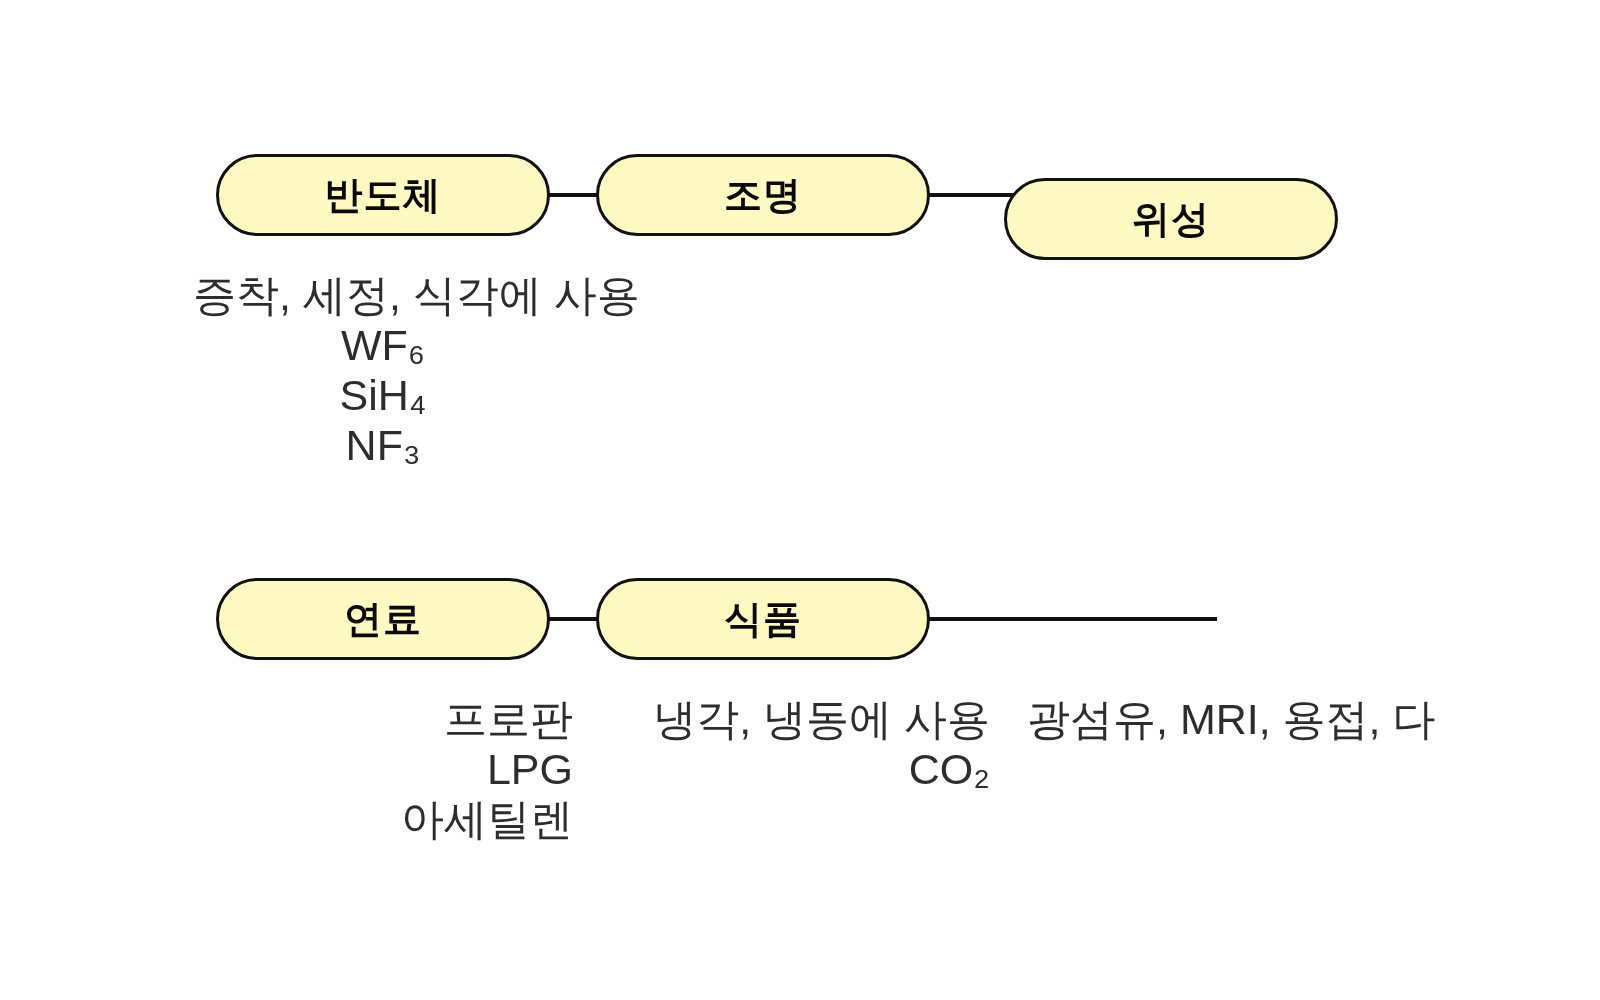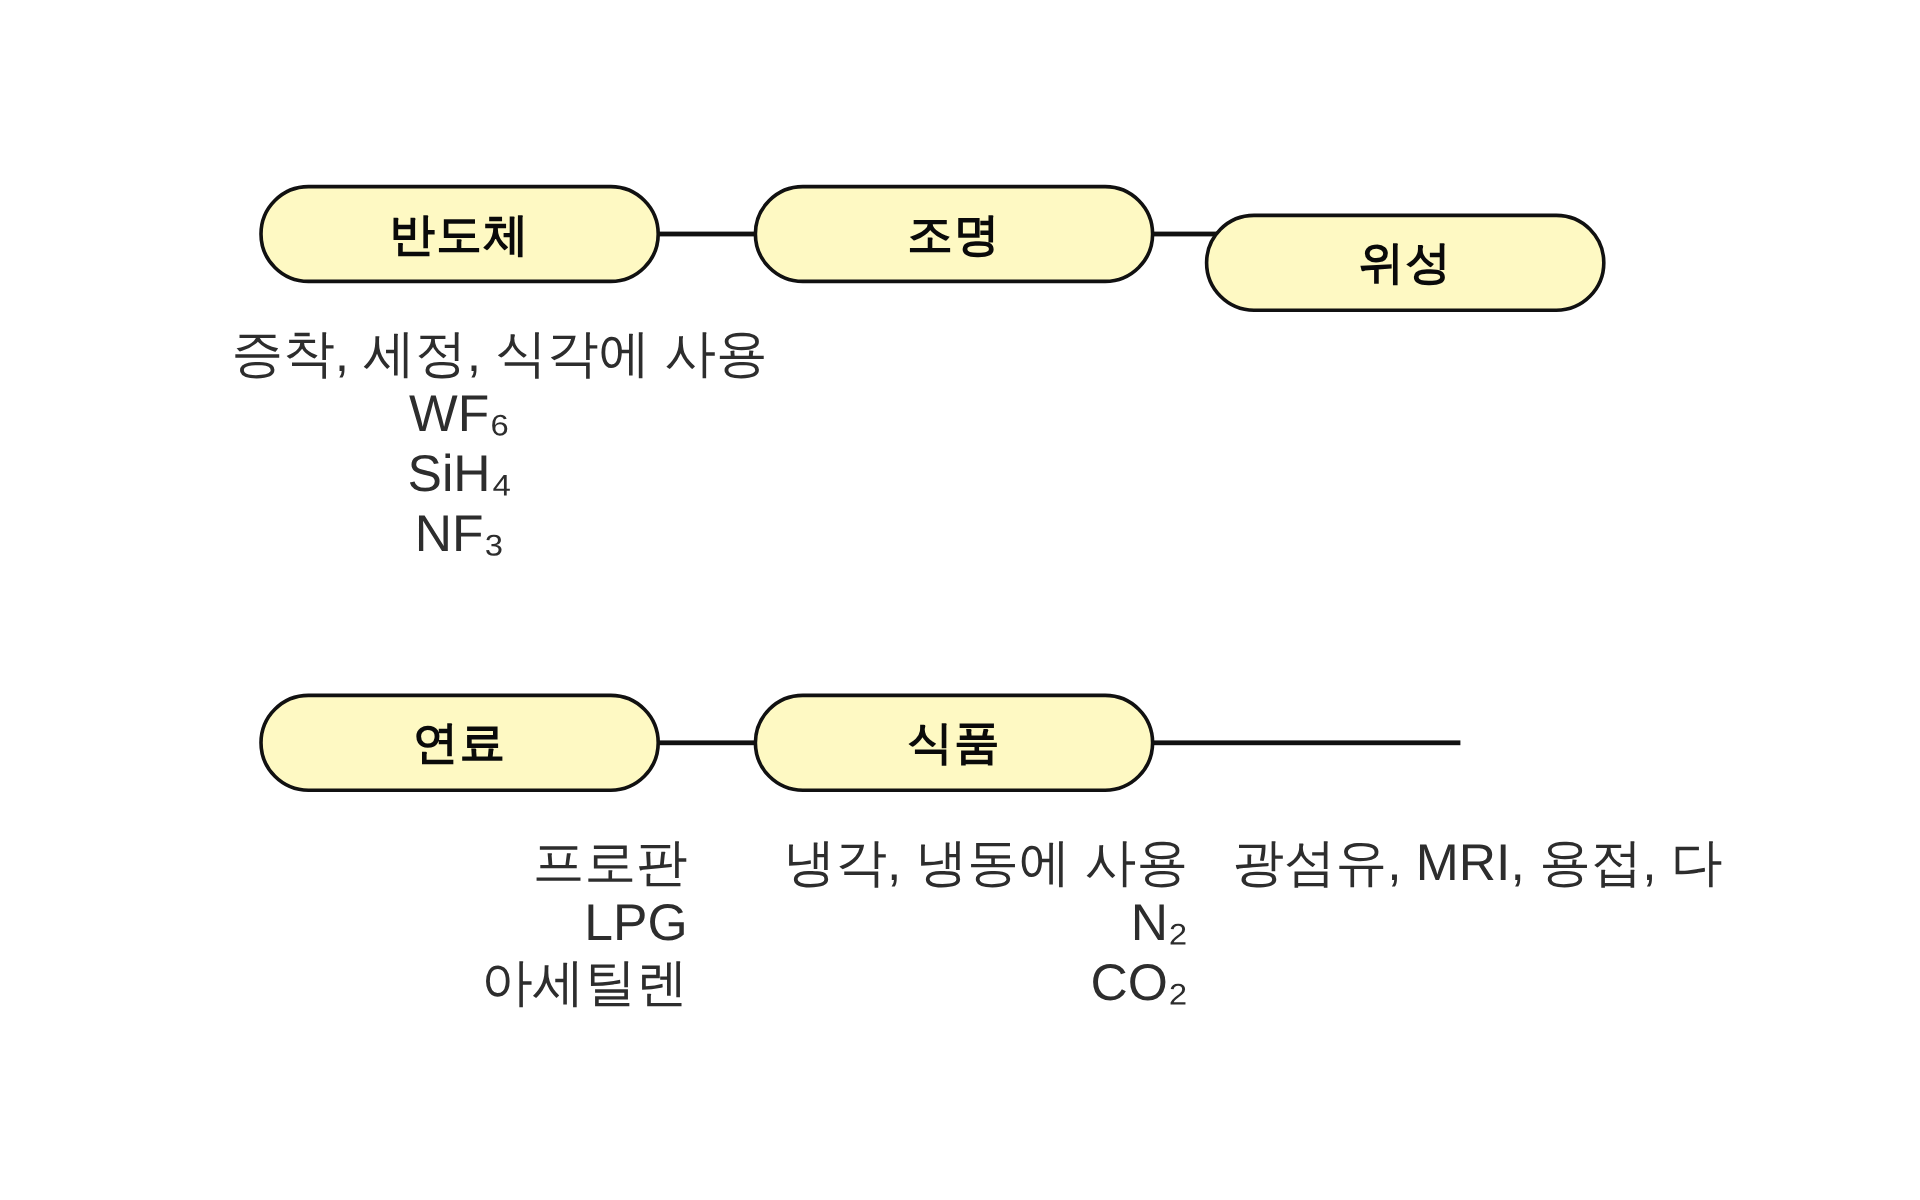--- a/index.html
+++ b/index.html
@@ -41,21 +41,21 @@
   .pill .title {
     font-size: 38px;
     font-weight: 700;
     color: #0a0a0a;
     letter-spacing: 1px;
     white-space: nowrap;
   }
   .pill.row1 { top: 154px; }
   .pill.row2 { top: 578px; }
   .pill.col1 { left: 216px; }
-  .pill.col2 { left: 628px; }
+  .pill.col2 { left: 596px; }
   .pill.col3 { left: 1004px; margin-top: 24px; }
   .details {
     position: absolute;
     width: 380px;
     text-align: center;
     font-size: 43px;
     line-height: 50px;
     color: #2d2d2d;
     z-index: 2;
   }
@@ -100,20 +100,19 @@
     <span class="title">식품</span>
   </div>
 
   <div class="details row2 col1">
     <div class="line">프로판</div>
     <div class="line">LPG</div>
     <div class="line">아세틸렌</div>
   </div>
   <div class="details row2 col2">
     <div class="line">냉각, 냉동에 사용</div>
-    <div class="line">N₂</div>
     <div class="line">CO₂</div>
   </div>
   <div class="details row2 col3">
     <div class="line">광섬유, MRI, 용접, 다</div>
   </div>
 
 </div>
 
 </body></html>

